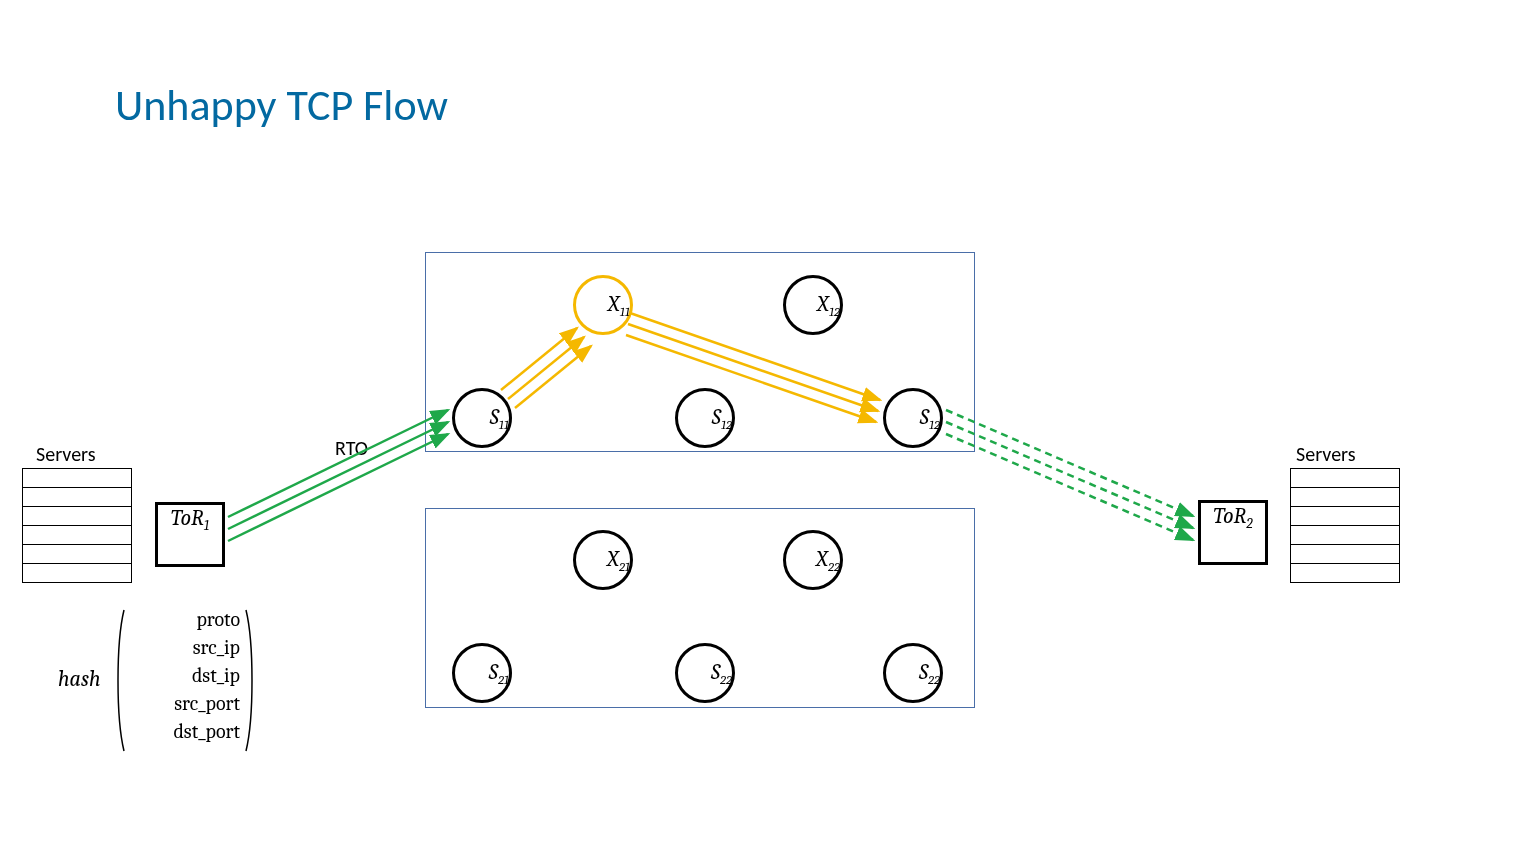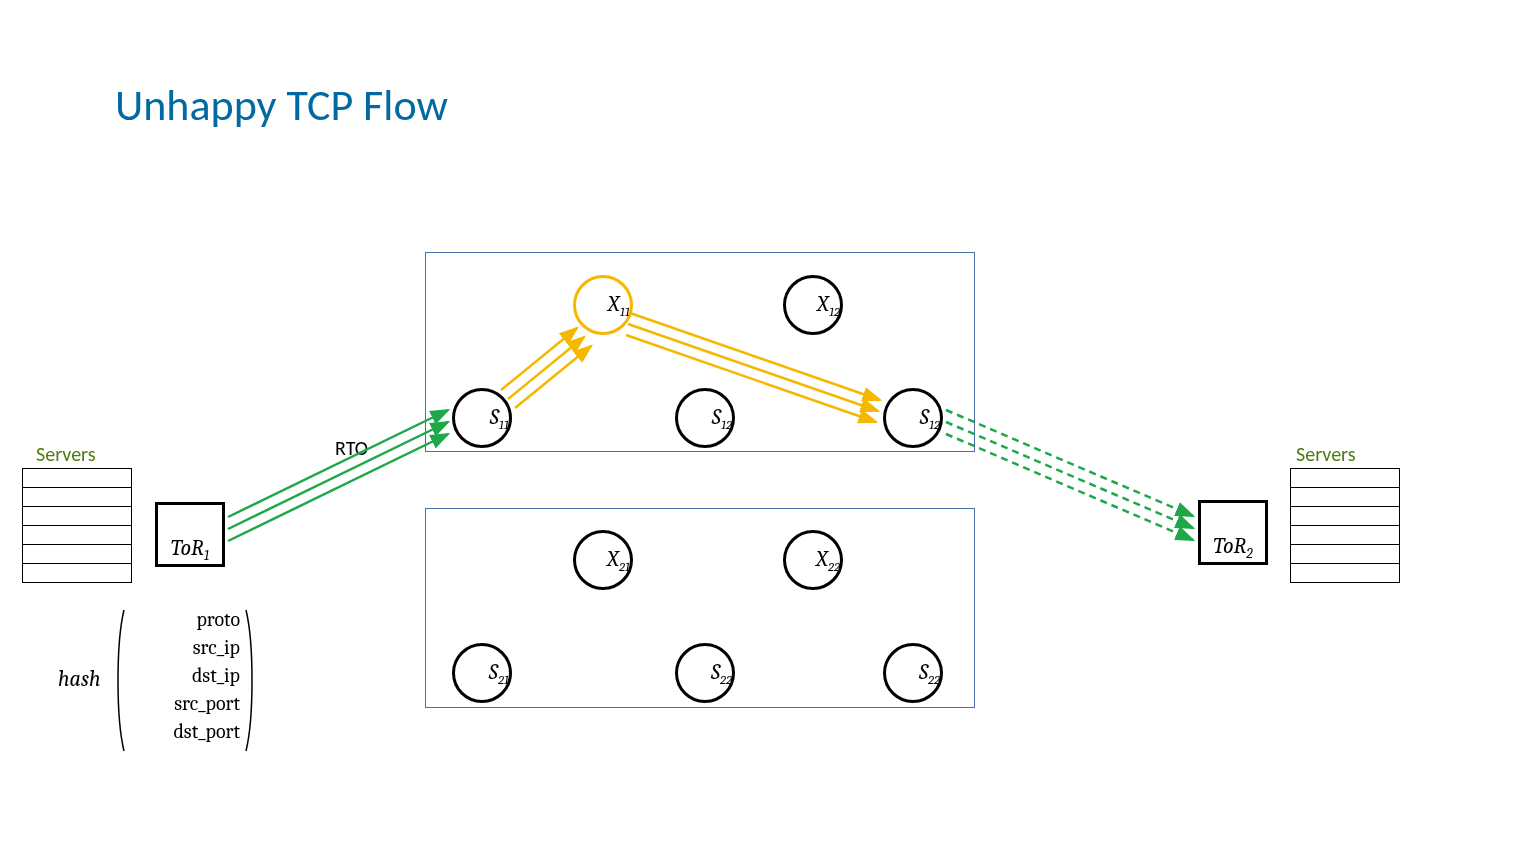--- a/index.html
+++ b/index.html
@@ -15,39 +15,39 @@
       position: absolute;
       top: 78px;
       left: 115px;
       font-size: 44px;
       font-weight: 400;
       color: #0369a1;
     }
     .servers-label {
       position: absolute;
       font-size: 20px;
-      color: #4d7c0f;
+      color: #000000;
     }
     .server-stack {
       position: absolute;
     }
     .server-row {
       width: 110px;
       height: 20px;
       border: 1px solid #000;
       margin-bottom: -1px;
       background: #fff;
     }
     .tor-box {
       position: absolute;
       width: 70px;
       height: 65px;
       border: 3px solid #000;
       display: flex;
-      align-items: flex-end;
+      align-items: flex-start;
       justify-content: center;
       font-family: 'Cambria Math', Cambria, serif;
       font-style: italic;
       font-size: 22px;
       background: #fff;
     }
     .tor-box sub { font-size: 14px; vertical-align: sub; }
     .cluster-box {
       position: absolute;
       width: 550px;

